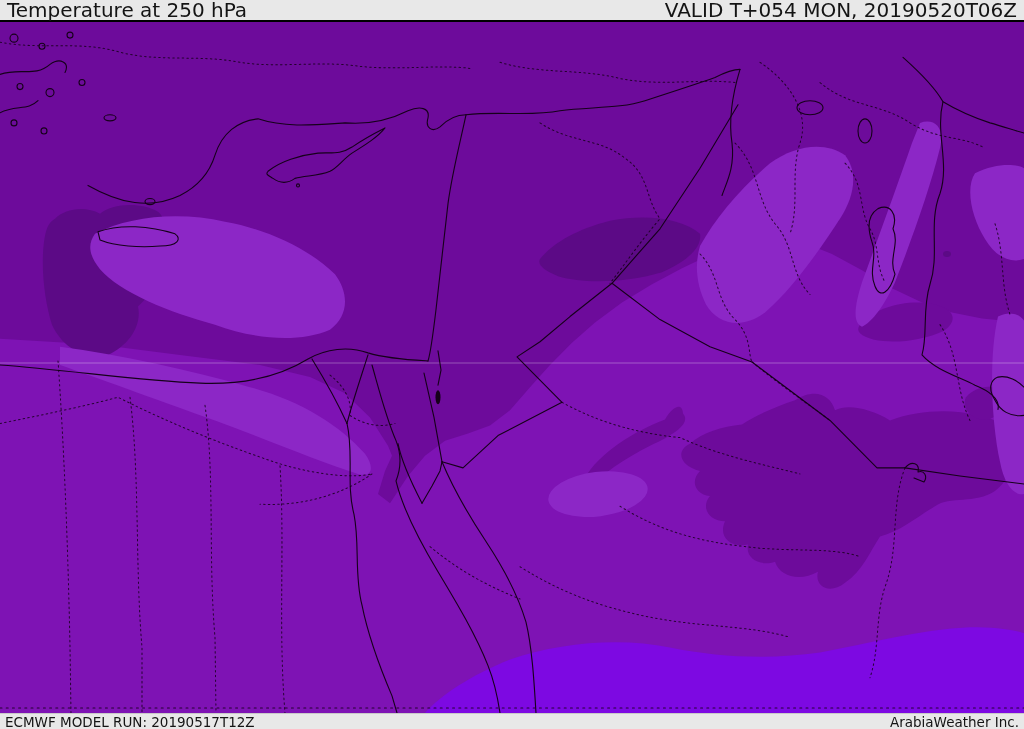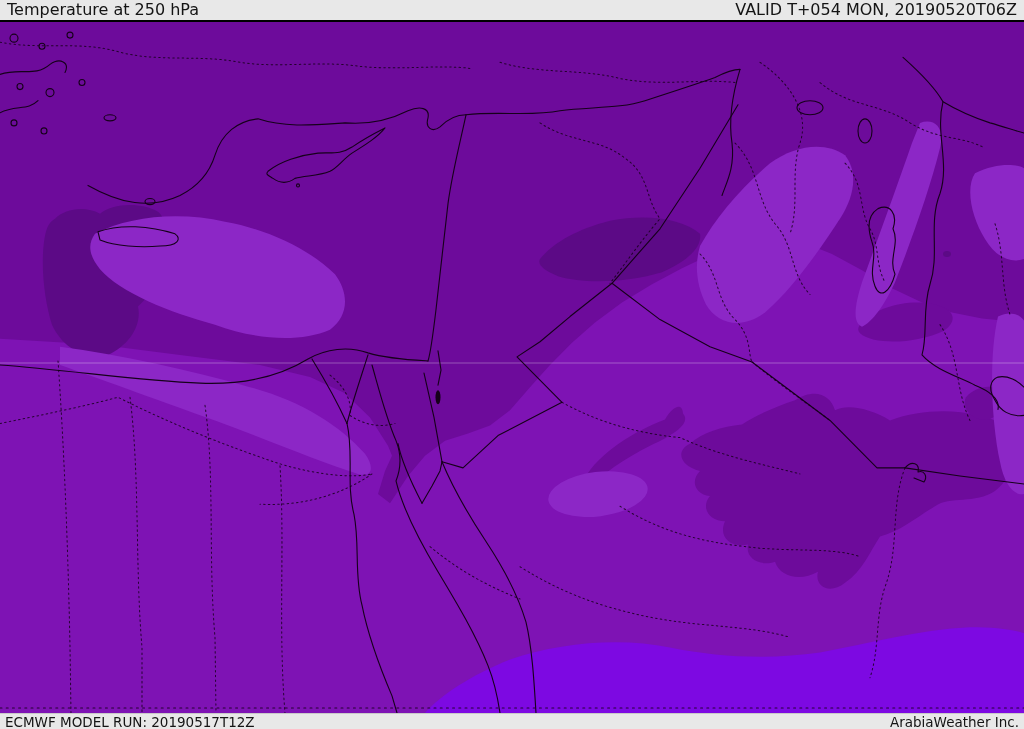--- a/index.html
+++ b/index.html
@@ -1,20 +1,20 @@
 <!DOCTYPE html>
 <html><head>
 <meta charset="utf-8">
 <style>
   html,body{margin:0;padding:0;background:#000;}
   #frame{position:relative;width:1024px;height:729px;overflow:hidden;
          font-family:"DejaVu Sans","Liberation Sans",sans-serif;}
   .bar{position:absolute;left:0;width:1024px;display:flex;
        justify-content:space-between;align-items:center;box-sizing:border-box;}
-  #topbar{top:0;height:20px;font-size:16px;padding:0 7px 0 7px;line-height:22px;}
+  #topbar{top:0;height:20px;font-size:20px;padding:0 7px 0 7px;line-height:22px;}
   #botbar{top:713px;height:16px;font-size:13.5px;padding:0 5px;line-height:16px;
           border-top:1px solid #c9c9c9;}
   #mapwrap{position:absolute;top:22px;left:0;width:1024px;height:691px;}
   svg{display:block;}
   .geo{fill:none;stroke-width:1.1;stroke-linejoin:round;stroke-linecap:round;}
   .dot{fill:none;stroke-width:1;stroke-dasharray:1.6 3.1;opacity:.85;
        stroke-linejoin:round;stroke-linecap:round;}
 </style>
 </head>
 <body>

